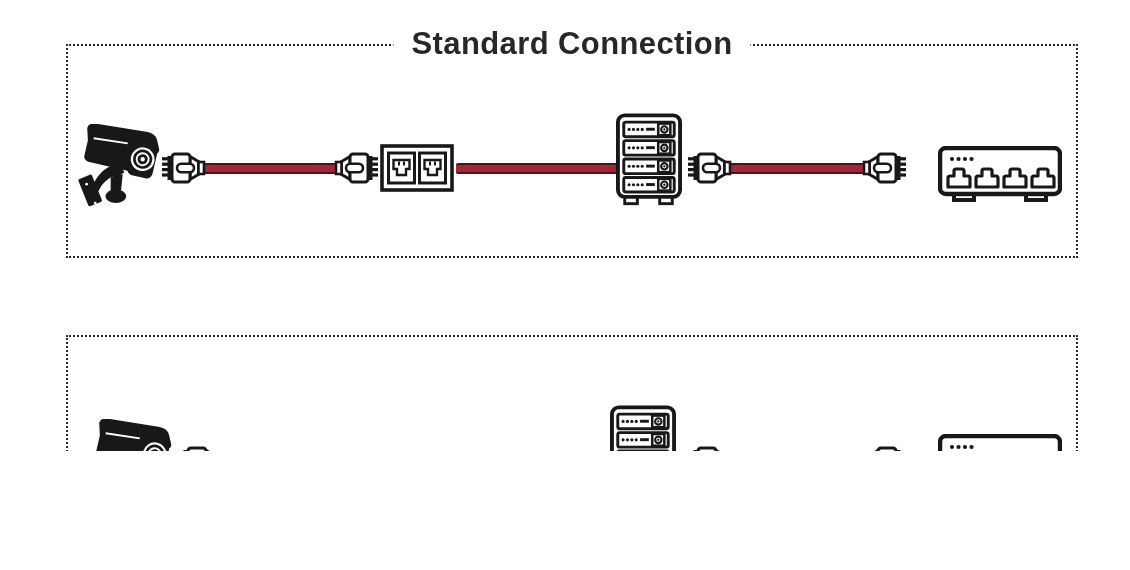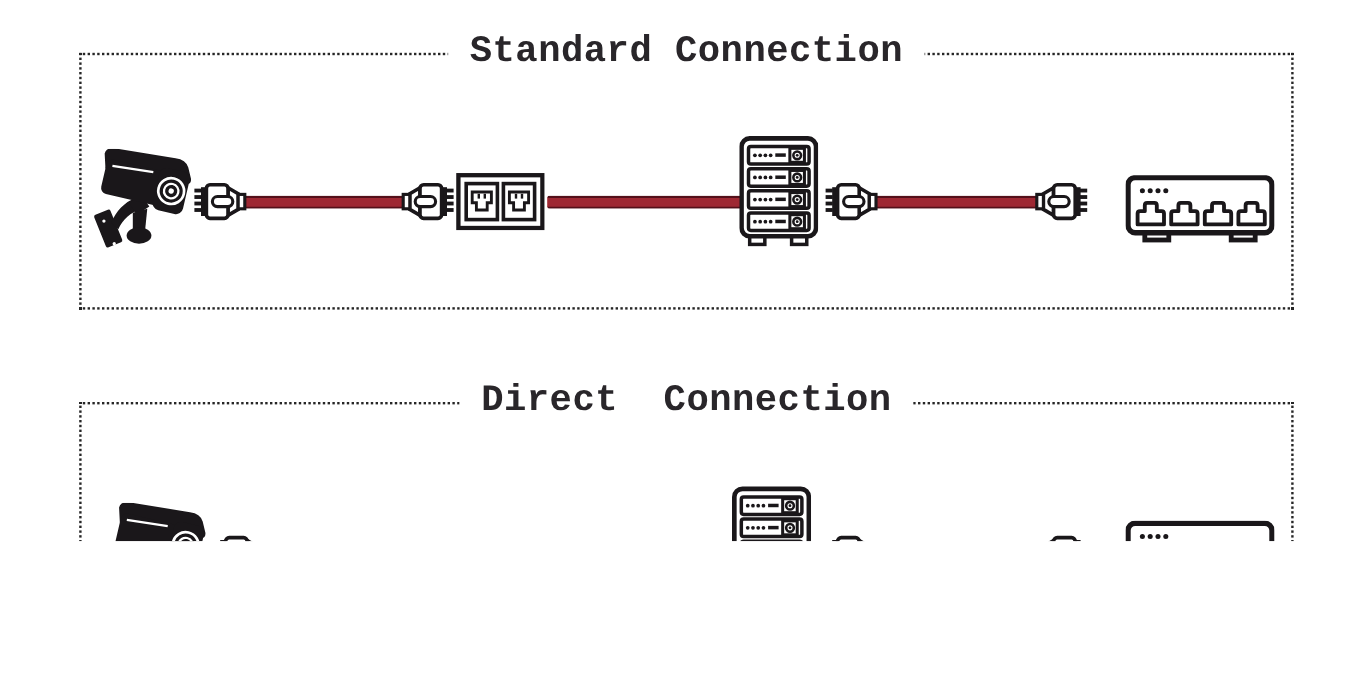--- a/index.html
+++ b/index.html
@@ -1,17 +1,17 @@
 <!DOCTYPE html>
 <html><head>
 <meta charset="utf-8">
 <style>
   html,body{margin:0;padding:0;background:#ffffff;}
   .canvas{position:relative;width:1130px;height:451px;background:#ffffff;overflow:hidden;
-          font-family:Liberation Mono, monospace;border-radius:27px;}
+          font-family:Liberation Sans, sans-serif;border-radius:27px;}
   .panel{position:absolute;border:2px dotted #262626;}
   #panel-standard{left:66px;top:44px;width:1008px;height:210px;}
   #panel-direct{left:66px;top:335px;width:1008px;height:209px;}
   .panel-title{position:absolute;top:-21px;left:50%;transform:translateX(-50%);
                background:#ffffff;padding:0 18px;font-size:31px;font-weight:bold;
                letter-spacing:.4px;color:#29262a;white-space:pre;line-height:38px;}
   .cable{position:absolute;height:11px;box-sizing:border-box;background:#9e2833;
          border-top:2.5px solid #54101a;border-bottom:2.5px solid #54101a;
          border-radius:2px;z-index:0;}
   .icon{position:absolute;z-index:1;}
@@ -178,21 +178,20 @@
     <svg class="icon flip" style="left:794px;top:105px" width="46" height="34">
         <use href="#sym-plug"></use>
       </svg>
 
     <svg class="icon" style="left:870px;top:100px" width="124" height="58">
         <use href="#sym-switch"></use>
       </svg>
   </div>
 
   <div class="panel" id="panel-direct">
-    <div class="panel-title">Direct  Connection</div>
 
     <svg class="icon" style="left:22px;top:82px" width="86" height="86">
         <use href="#sym-camera"></use>
       </svg>
 
     <svg class="icon" style="left:108px;top:108px" width="46" height="34">
         <use href="#sym-plug"></use>
       </svg>
     <div class="cable" style="left:148px;top:120px;width:398px"></div>
 

